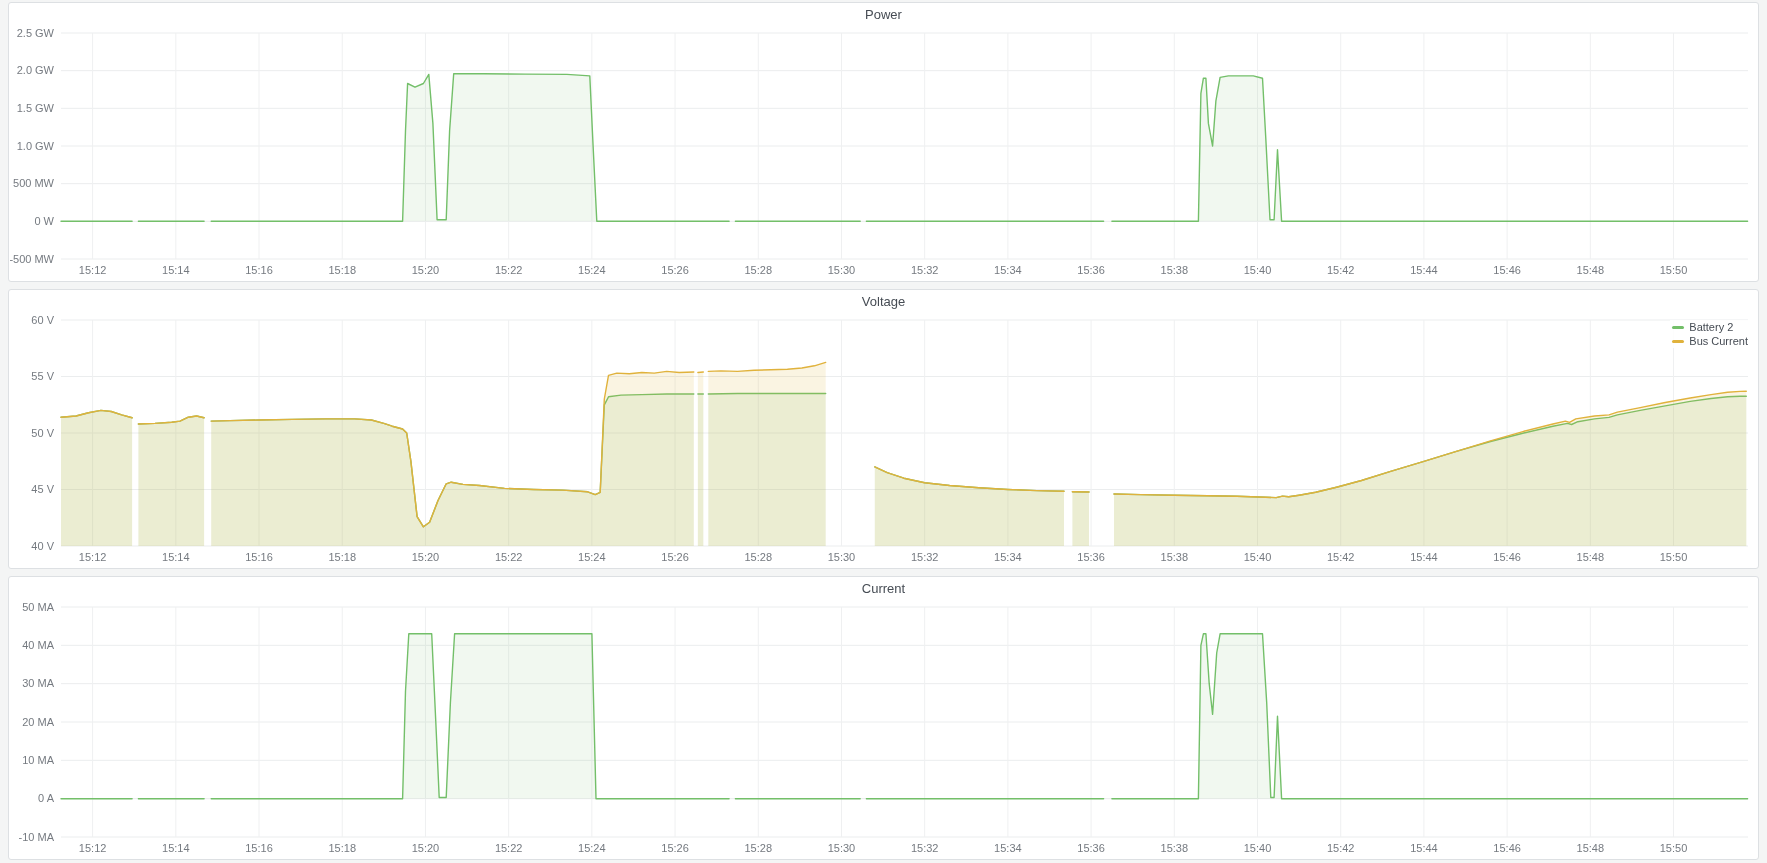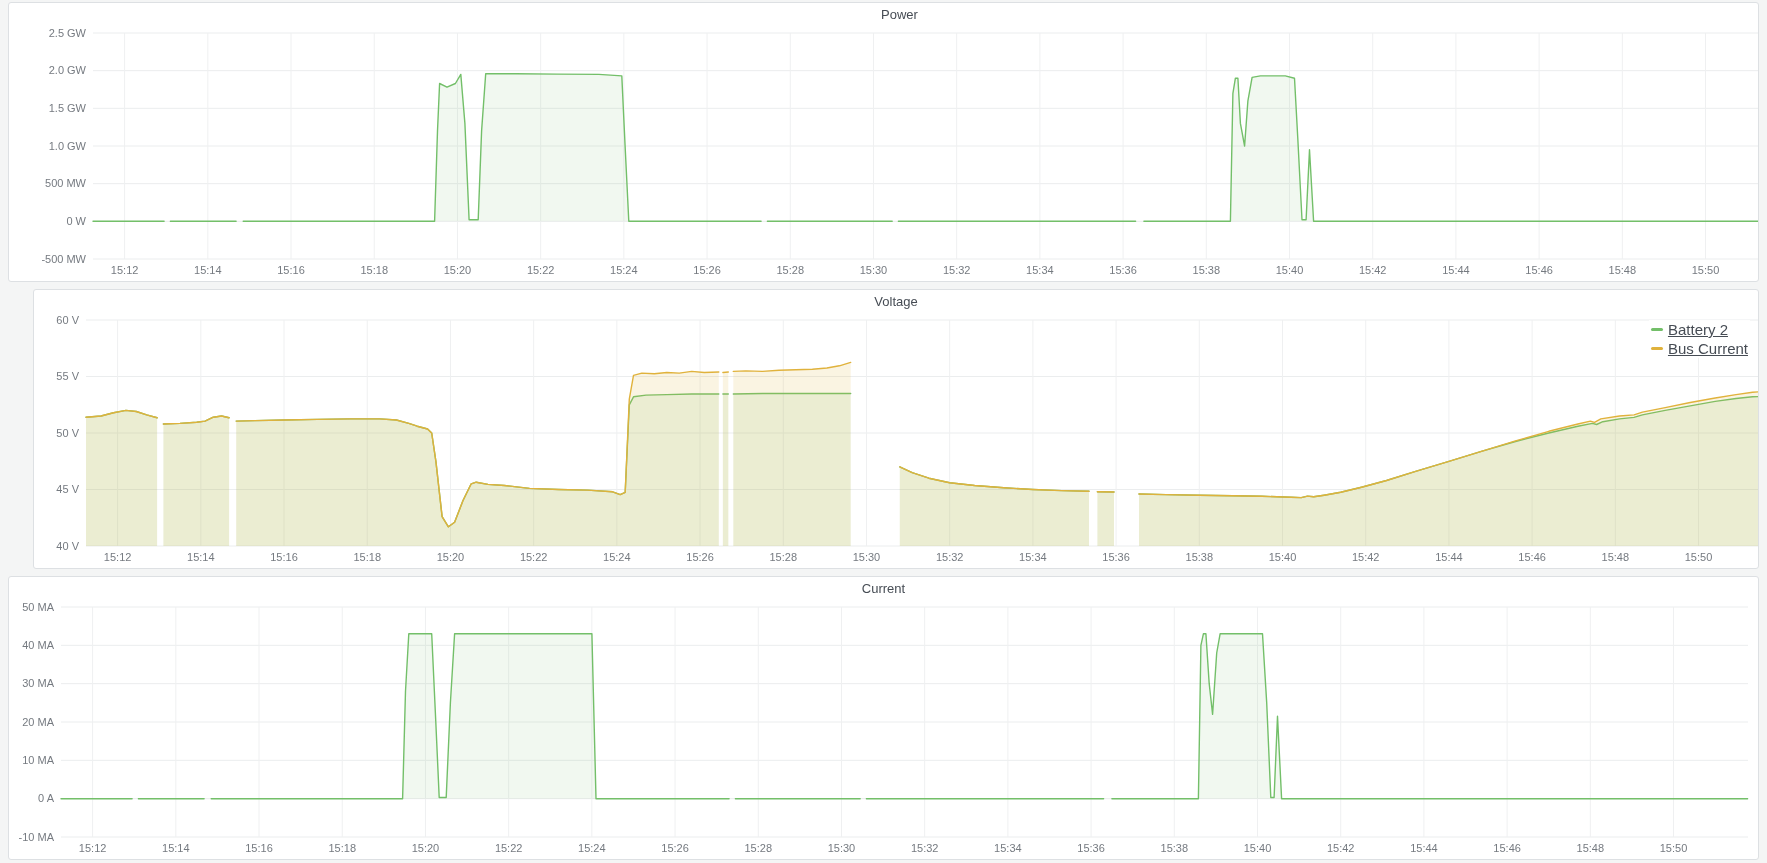--- a/index.html
+++ b/index.html
@@ -8,29 +8,29 @@
   .panel{background:#ffffff;border:1px solid #dde0e3;border-radius:3px;box-sizing:border-box;
          position:relative;display:flex;flex-direction:column;overflow:hidden;}
   .panel-title{height:24px;line-height:24px;text-align:center;font-size:13px;font-weight:500;
                color:#464c54;flex:0 0 auto;cursor:pointer;}
   .chart{flex:1 1 auto;width:100%;position:relative;text-align:center;}
   .chart svg{display:block;}
   .legend{position:absolute;top:30px;right:8px;display:flex;flex-direction:column;gap:2px;
           background:rgba(255,255,255,0.85);padding:1px 2px;z-index:5;}
   .legend-item{display:flex;align-items:center;gap:5px;cursor:pointer;}
   .legend-swatch{display:inline-block;width:12px;height:3px;border-radius:1.5px;flex:0 0 auto;}
-  .legend-label{font-size:15px;color:#464c54;white-space:nowrap;text-decoration:underline;}
+  .legend-label{font-size:11px;color:#464c54;white-space:nowrap;}
   .y-tick, .x-tick{font-size:11px;fill:#757a80;}
 </style>
 </head>
 <body>
 
 <div class="dashboard">
 
-  <div class="panel" style="height:281px;padding-left:32px;">
+  <div class="panel" style="height:281px;">
     <div class="panel-title">Power</div>
     <div class="chart">
         <svg width="1749" height="254">
           <line x1="52" x2="1739" y1="6" y2="6" stroke="#ebedee" stroke-width="1"></line>
           <text x="45" y="9.5" text-anchor="end" class="y-tick">2.5 GW</text>
           <line x1="52" x2="1739" y1="43.666666666666664" y2="43.666666666666664" stroke="#ebedee" stroke-width="1"></line>
           <text x="45" y="47.166666666666664" text-anchor="end" class="y-tick">2.0 GW</text>
           <line x1="52" x2="1739" y1="81.33333333333333" y2="81.33333333333333" stroke="#ebedee" stroke-width="1"></line>
           <text x="45" y="84.83333333333333" text-anchor="end" class="y-tick">1.5 GW</text>
           <line x1="52" x2="1739" y1="119" y2="119" stroke="#ebedee" stroke-width="1"></line>
@@ -90,21 +90,21 @@
           <path d="M726.4,194.3 L726.4,194.3 L851.2,194.3 L851.2,194.3 Z" fill="rgba(115,191,105,0.10)" stroke="none"></path>
           <path d="M726.4,194.3 L851.2,194.3" fill="none" stroke="#73bf69" stroke-width="1.4" stroke-linejoin="round" stroke-linecap="round"></path>
           <path d="M857.4,194.3 L857.4,194.3 L1094.6,194.3 L1094.6,194.3 Z" fill="rgba(115,191,105,0.10)" stroke="none"></path>
           <path d="M857.4,194.3 L1094.6,194.3" fill="none" stroke="#73bf69" stroke-width="1.4" stroke-linejoin="round" stroke-linecap="round"></path>
           <path d="M1102.9,194.3 L1102.9,194.3 L1189.4,194.3 L1191.9,66.3 L1194.4,51.2 L1196.9,51.2 L1199.4,96.4 L1203.6,119.0 L1206.9,73.8 L1211.1,50.4 L1219.4,48.9 L1244.3,48.9 L1253.5,51.2 L1256.8,111.5 L1261.0,192.8 L1265.1,192.8 L1268.5,122.8 L1272.6,194.3 L1738.6,194.3 L1738.6,194.3 Z" fill="rgba(115,191,105,0.10)" stroke="none"></path>
           <path d="M1102.9,194.3 L1189.4,194.3 L1191.9,66.3 L1194.4,51.2 L1196.9,51.2 L1199.4,96.4 L1203.6,119.0 L1206.9,73.8 L1211.1,50.4 L1219.4,48.9 L1244.3,48.9 L1253.5,51.2 L1256.8,111.5 L1261.0,192.8 L1265.1,192.8 L1268.5,122.8 L1272.6,194.3 L1738.6,194.3" fill="none" stroke="#73bf69" stroke-width="1.4" stroke-linejoin="round" stroke-linecap="round"></path>
         </svg>
       </div>
   </div>
 
-  <div class="panel" style="height:281px;margin-left:25px;">
+  <div class="panel" style="height:281px;">
     <div class="panel-title">Voltage</div>
     <div class="chart">
         <svg width="1749" height="254">
           <line x1="52" x2="1739" y1="6" y2="6" stroke="#ebedee" stroke-width="1"></line>
           <text x="45" y="9.5" text-anchor="end" class="y-tick">60 V</text>
           <line x1="52" x2="1739" y1="62.5" y2="62.5" stroke="#ebedee" stroke-width="1"></line>
           <text x="45" y="66" text-anchor="end" class="y-tick">55 V</text>
           <line x1="52" x2="1739" y1="119" y2="119" stroke="#ebedee" stroke-width="1"></line>
           <text x="45" y="122.5" text-anchor="end" class="y-tick">50 V</text>
           <line x1="52" x2="1739" y1="175.5" y2="175.5" stroke="#ebedee" stroke-width="1"></line>

